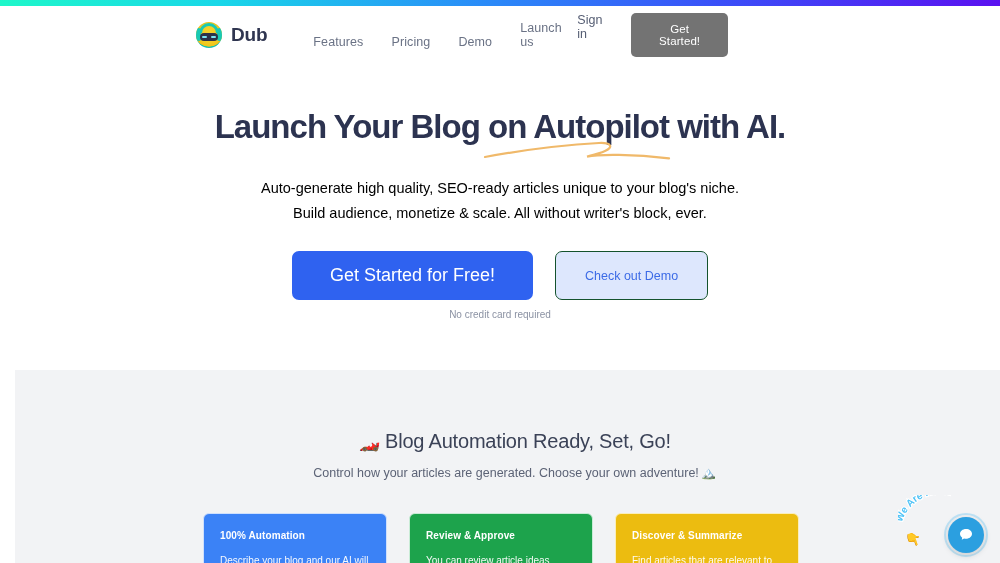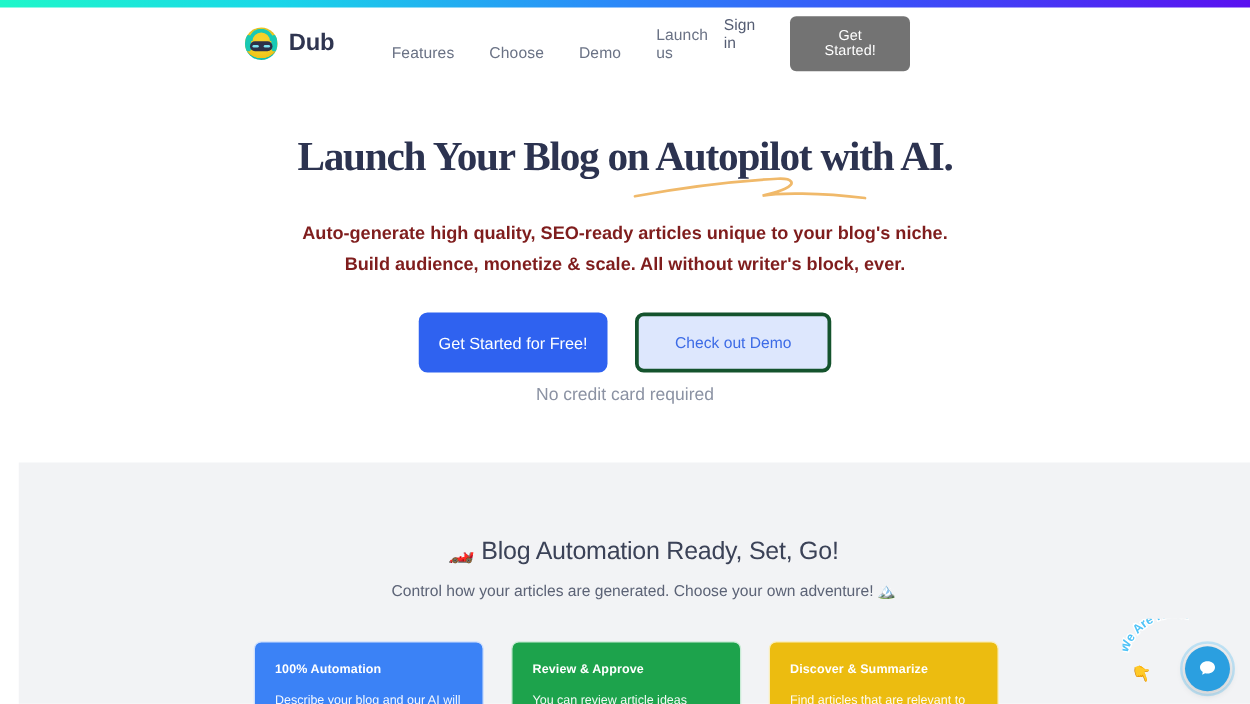--- a/index.html
+++ b/index.html
@@ -61,38 +61,38 @@
   .signin{ font-size:12.5px; color:#555d73; text-decoration:none; }
   .cta-nav{
     background:#737373; color:#fff; font-size:11.5px; font-weight:500;
     border:none; border-radius:5px; padding:10px 17px; cursor:pointer; letter-spacing:.1px;
   }
 
   
   .hero{ position:absolute; top:64px; left:0; width:1000px; text-align:center; }
   .hero h1{
     font-size:33px; font-weight:800; letter-spacing:-1px; color:#2c3350;
-    margin-top:44px; position:relative; display:inline-block;font-family:Liberation Serif, serif;
+    margin-top:44px; position:relative; display:inline-block;
   }
   .swoosh{
     position:absolute; left:268px; top:31px; width:212px; height:24px; pointer-events:none;
   }
   .hero p.sub{
-    margin-top:30px; font-size:14.5px; line-height:25px; color:#7f1d1d; font-weight:700;
+    margin-top:30px; font-size:14.5px; line-height:25px; color:#000000; font-weight:400;
   }
   .hero-btns{ margin-top:25px; display:flex; justify-content:center; gap:22px; }
   .btn-primary{
     background:#2f62f0; color:#fff; border:none; border-radius:7px;
-    font-size:13px; font-weight:500; padding:14px 16px; cursor:pointer;
+    font-size:18px; font-weight:500; padding:14px 38px; cursor:pointer;
   }
   .btn-ghost{
-    background:#dde7fd; color:#3c6be6; border:3px solid #14532d; border-radius:7px;
+    background:#dde7fd; color:#3c6be6; border:1px solid #14532d; border-radius:7px;
     font-size:12.5px; font-weight:400; padding:14px 29px; cursor:pointer;
   }
-  .nocard{ margin-top:9px; font-size:14px; color:#8b92a3; }
+  .nocard{ margin-top:9px; font-size:10px; color:#8b92a3; }
 
   
   .section-gray{
     position:absolute; top:370px; left:15px; width:1000px; height:193px;
     background:#f2f3f5;
   }
   .sec-head{ text-align:center; padding-top:60px; }
   .sec-head h2{
     font-size:20px; font-weight:400; color:#3b4257; letter-spacing:-.2px;
   }
@@ -156,21 +156,21 @@
         <span class="ear-r"></span>
         <span class="visor"></span>
         <span class="eye l"></span>
         <span class="eye r"></span>
       </span>
       <span class="brand-name">Dub</span>
     </div>
 
     <nav class="nav-links">
       <a href="#">Features</a>
-      <a href="#">Choose</a>
+      <a href="#">Pricing</a>
       <a href="#">Demo</a>
       <a href="#">Launch us</a>
     </nav>
 
     <div class="nav-right">
       <a href="#" class="signin">Sign in</a>
       <button class="cta-nav">Get Started!</button>
     </div>
 
   </div>

